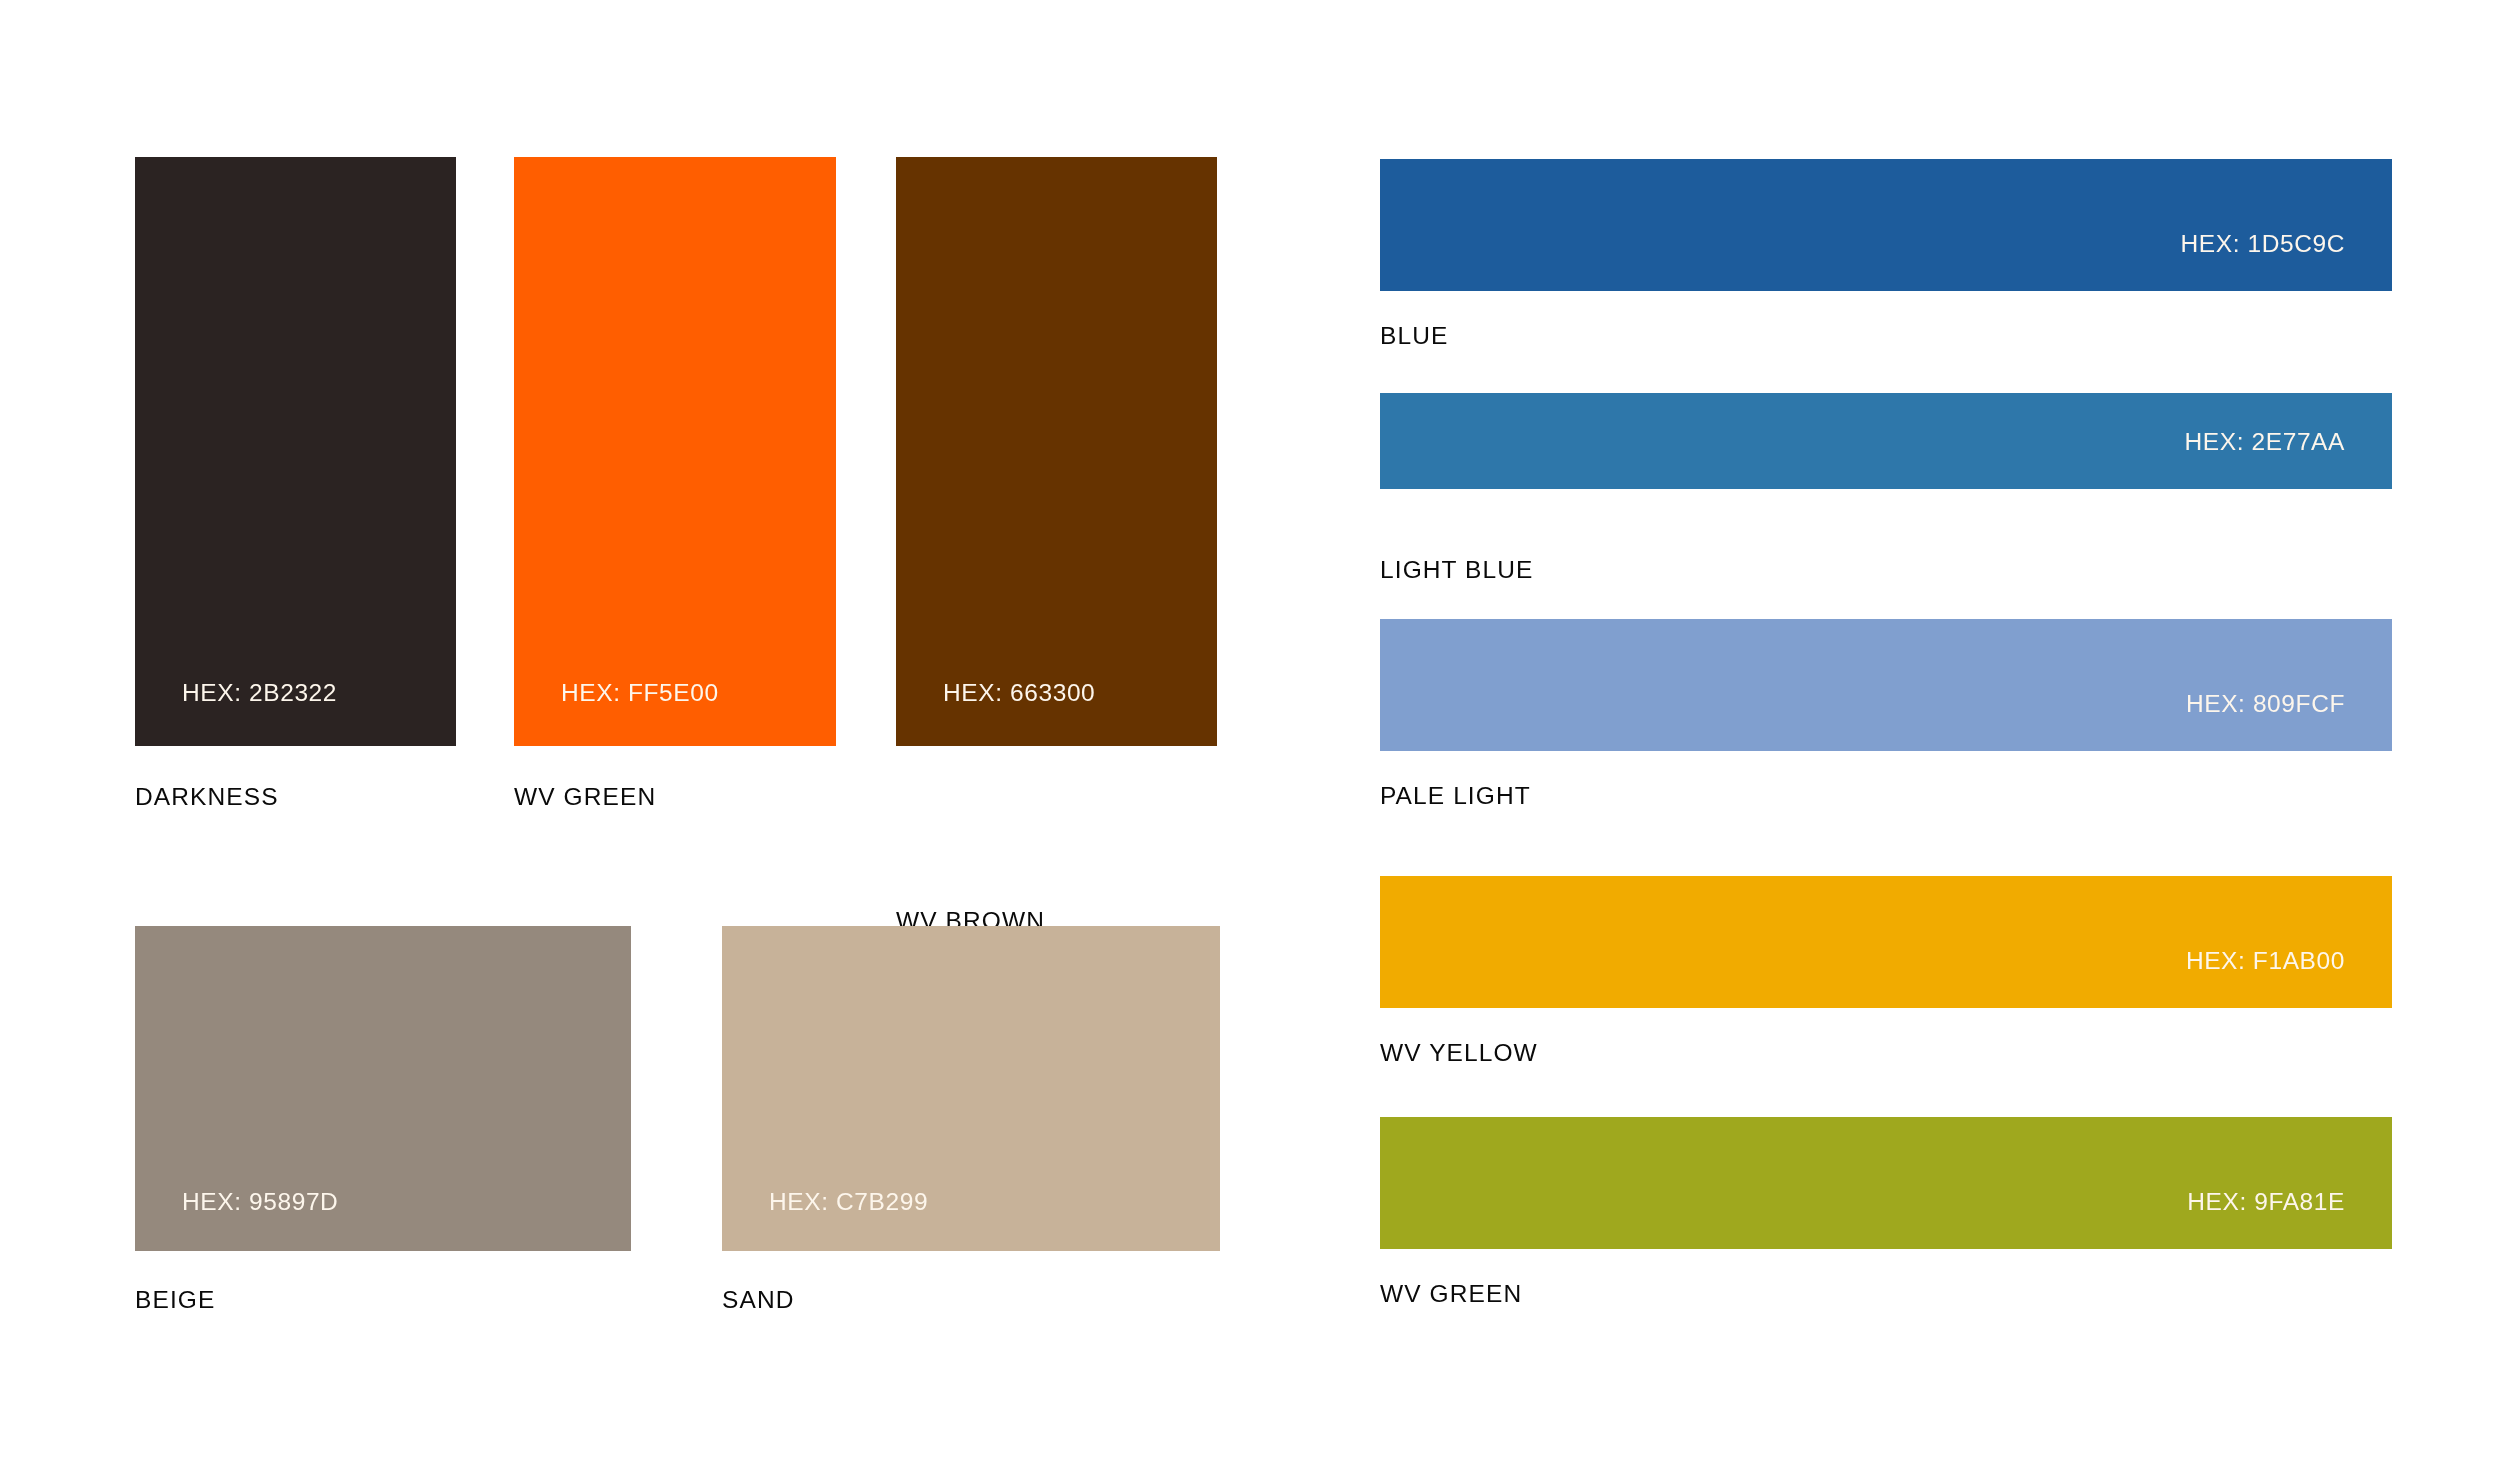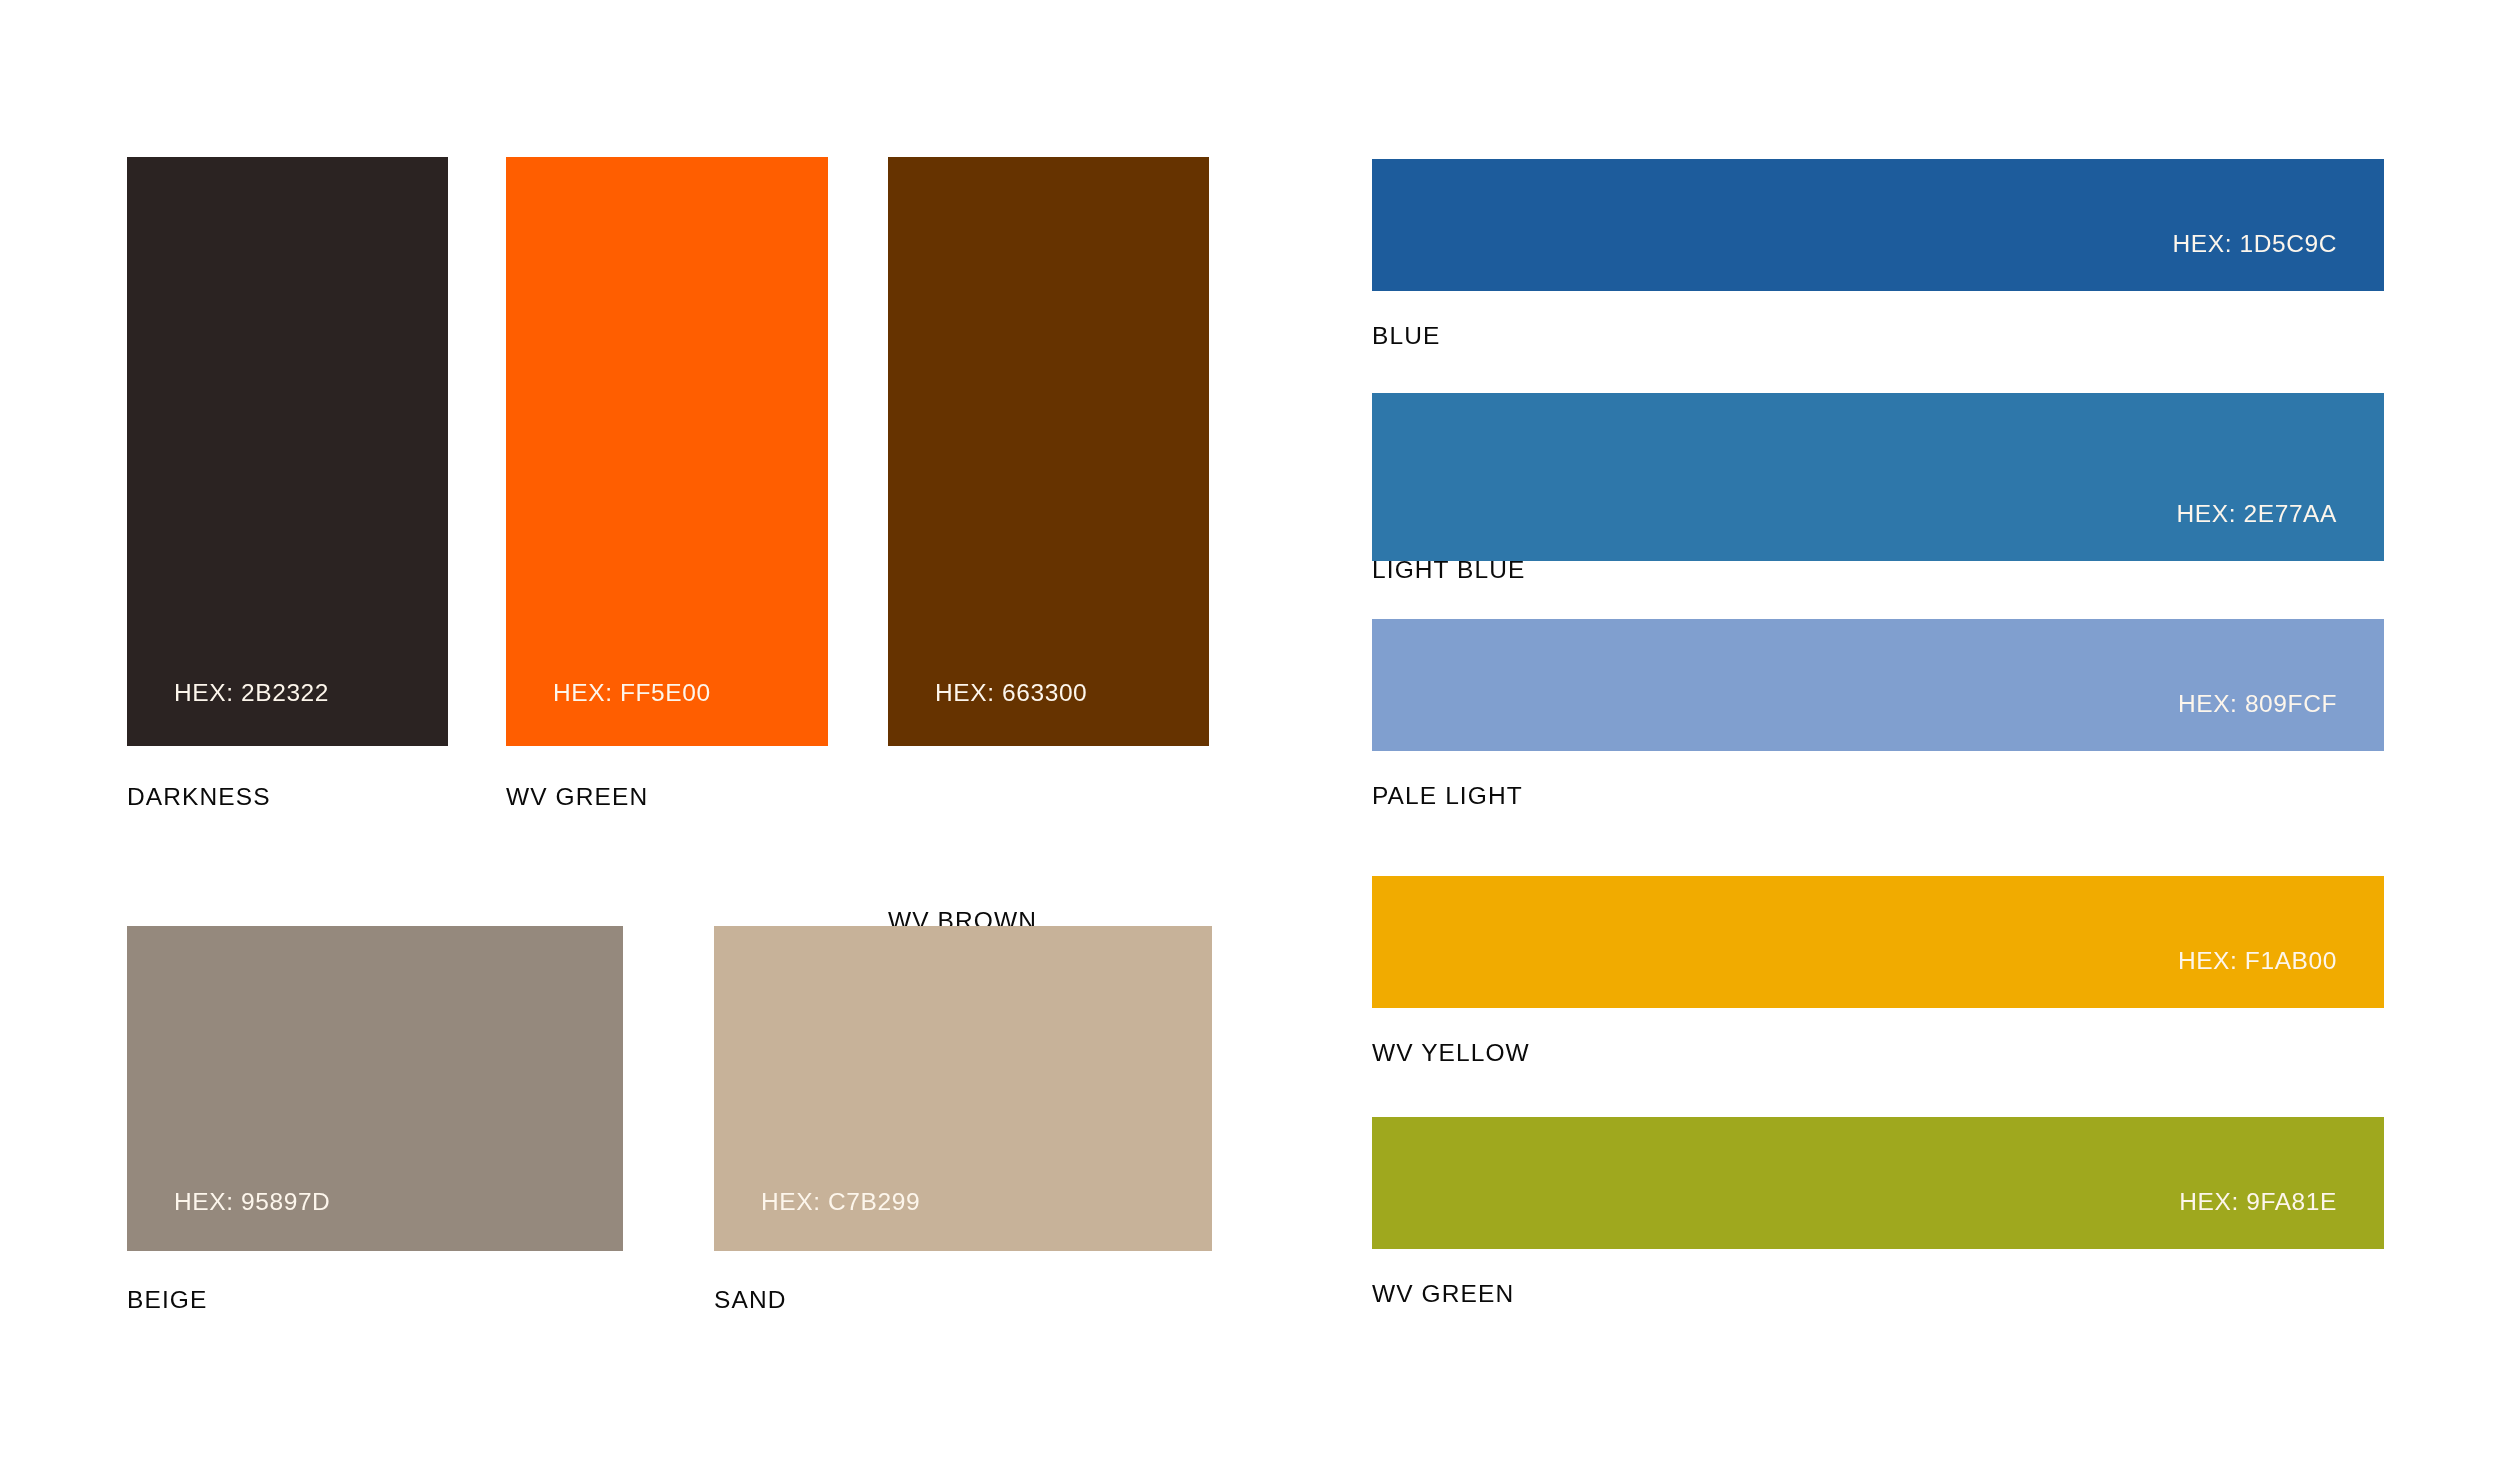--- a/index.html
+++ b/index.html
@@ -19,20 +19,21 @@
   #palette-board {
     position: absolute;
     inset: 0;
     background: #ffffff;
   }
 
   
   .swatch-block {
     position: absolute;
     box-sizing: border-box;
+    margin-left: 8px;
   }
   .swatch-chip {
     position: absolute;
     left: 0;
     top: 0;
     width: 100%;
     box-sizing: border-box;
   }
   .swatch-hex {
     position: absolute;
@@ -117,21 +118,21 @@
       </div>
       <div class="swatch-name">SAND</div>
     </div>
     <div class="swatch-block bar-chip" style="left: 1372px; top: 159px; width: 1012px; height: 132px;">
       <div class="swatch-chip" style="height: 132px; background: rgb(29, 92, 156);">
         <div class="swatch-hex">HEX: 1D5C9C</div>
       </div>
       <div class="swatch-name">BLUE</div>
     </div>
     <div class="swatch-block bar-chip" style="left: 1372px; top: 393px; width: 1012px; height: 132px;">
-      <div class="swatch-chip" style="height: 168px; background: rgb(46, 119, 170);">
+      <div class="swatch-chip" style="height: 96px; background: rgb(46, 119, 170);">
         <div class="swatch-hex">HEX: 2E77AA</div>
       </div>
       <div class="swatch-name">LIGHT BLUE</div>
     </div>
     <div class="swatch-block bar-chip" style="left: 1372px; top: 619px; width: 1012px; height: 132px;">
       <div class="swatch-chip" style="height: 132px; background: rgb(128, 159, 207);">
         <div class="swatch-hex">HEX: 809FCF</div>
       </div>
       <div class="swatch-name">PALE LIGHT</div>
     </div>

